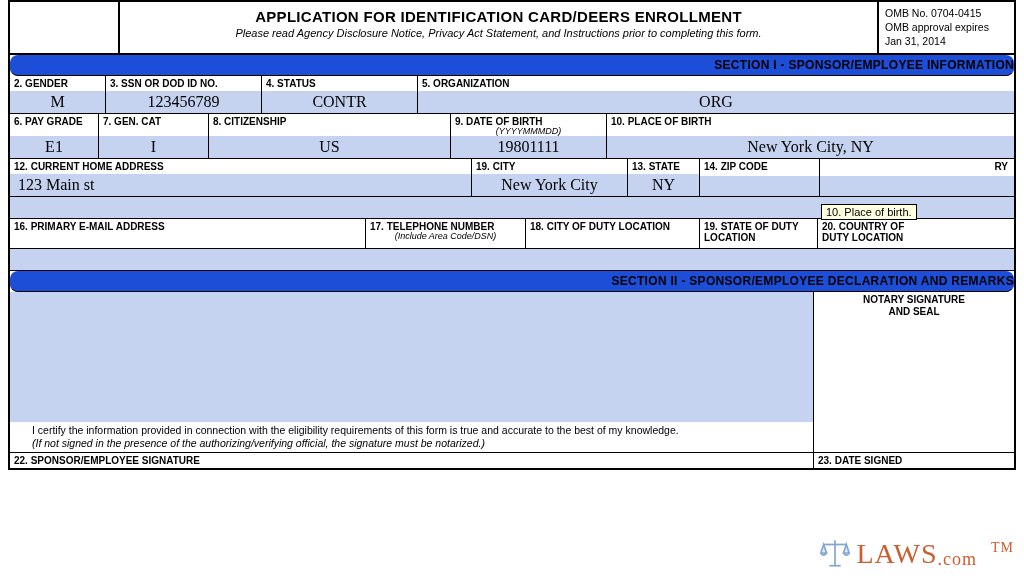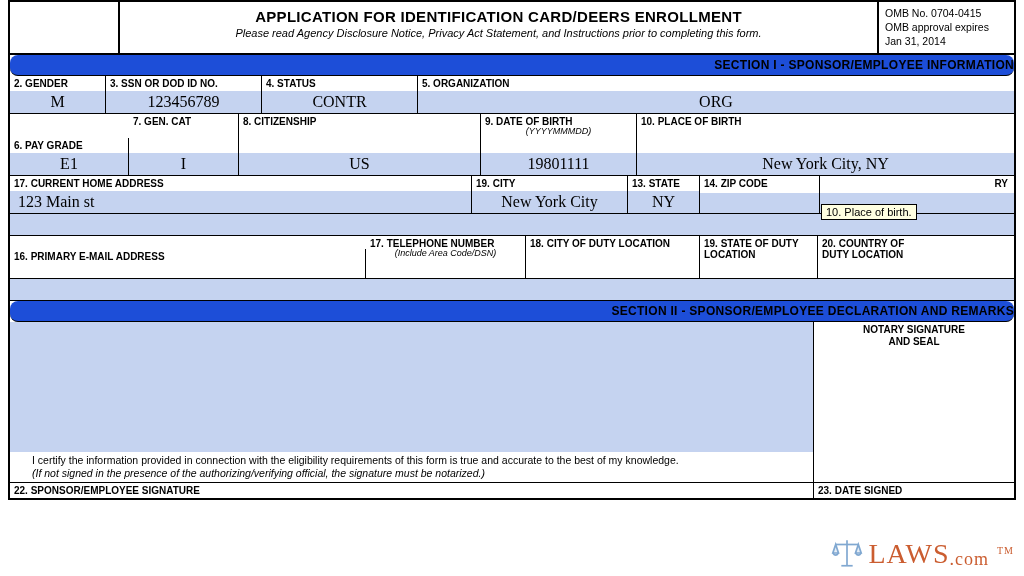--- a/index.html
+++ b/index.html
@@ -91,21 +91,21 @@
     margin-top: auto;
     min-height: 20px;
     border-top: none;
   }
   .cell-value.left { text-align: left; padding-left: 8px; }
   .f1 { width: 366px; }
   .f2 { width: 96px; }
   .f3 { width: 156px; }
   .f4 { width: 156px; }
   .f5 { flex: 1; }
-  .g6 { width: 119px; margin-top: 24px; }
+  .g6 { width: 89px; }
   .g7 { width: 110px; }
   .g8 { width: 242px; }
   .g9 { width: 156px; }
   .g10 { flex: 1; }
   .h11 { width: 462px; }
   .h12 { width: 156px; }
   .h13 { width: 72px; }
   .h14 { width: 120px; }
   .h15 { flex: 1; }
   .i16 { width: 356px; }
@@ -169,21 +169,21 @@
     bottom: 6px;
     color: #c2410c;
     font-family: Georgia, serif;
     font-size: 28px;
     opacity: 0.85;
     letter-spacing: 1px;
     display: flex;
     align-items: flex-end;
     pointer-events: none;
   }
-  .watermark .tm { font-size: 10px; vertical-align: top; margin-left: 8px; margin-bottom: 14px;}
+  .watermark .tm { font-size: 14px; vertical-align: top; margin-left: 14px; margin-bottom: 14px;}
   .watermark svg { margin-right: 4px; }
 </style>
 </head>
 <body>
 
 <div class="form-wrap">
 
   <div class="header-row">
     <div class="header-left-box"></div>
     <div class="header-title-area">
@@ -237,21 +237,21 @@
       <div class="cell-value">19801111</div>
     </div>
     <div class="cell g10">
       <div class="cell-label">10.  PLACE OF BIRTH</div>
       <div class="cell-value">New York City, NY</div>
     </div>
   </div>
 
   <div class="row">
     <div class="cell h11">
-      <div class="cell-label">17.  CURRENT HOME ADDRESS</div>
+      <div class="cell-label">12.  CURRENT HOME ADDRESS</div>
       <div class="cell-value left">123 Main st</div>
     </div>
     <div class="cell h12">
       <div class="cell-label">19.  CITY</div>
       <div class="cell-value">New York City</div>
     </div>
     <div class="cell h13">
       <div class="cell-label">13.  STATE</div>
       <div class="cell-value">NY</div>
     </div>
@@ -261,21 +261,21 @@
     </div>
     <div class="cell h15">
       <div class="cell-label" style="text-align:right; padding-right:6px;">RY</div>
       <div class="cell-value"></div>
     </div>
   </div>
 
   <div class="blank-row"></div>
 
   <div class="row">
-    <div class="cell i16" style="min-height:30px;margin-top:13px;">
+    <div class="cell i16" style="min-height:30px;">
       <div class="cell-label">16.  PRIMARY E-MAIL ADDRESS</div>
     </div>
     <div class="cell i17" style="min-height:30px;">
       <div class="cell-label">17.  TELEPHONE NUMBER</div>
       <div class="cell-sub">(Include Area Code/DSN)</div>
     </div>
     <div class="cell i18" style="min-height:30px;">
       <div class="cell-label">18.  CITY OF DUTY LOCATION</div>
     </div>
     <div class="cell i19" style="min-height:30px;">

